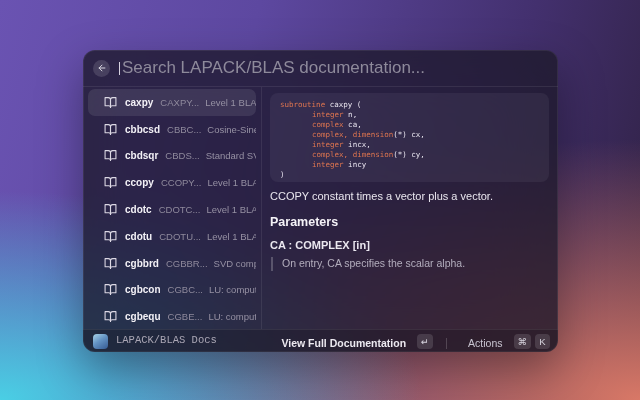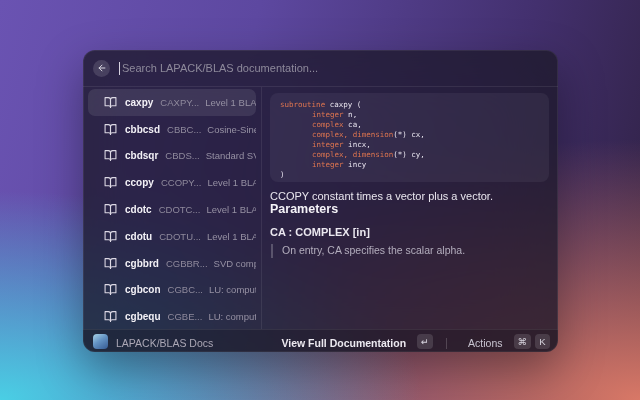--- a/index.html
+++ b/index.html
@@ -27,21 +27,21 @@
   
   .searchbar { height:37px; display:flex; align-items:center; padding:0 10px;
     border-bottom:1px solid rgba(255,255,255,0.08); }
   .back-btn { width:17px; height:17px; border-radius:50%; flex:0 0 auto;
     background:rgba(255,255,255,0.13); border:none; display:flex;
     align-items:center; justify-content:center; margin-right:9px; cursor:pointer; }
   .back-btn svg { width:10px; height:10px; stroke:#d9d6e0; stroke-width:2.4;
     fill:none; stroke-linecap:round; stroke-linejoin:round; }
   .caret { width:1px; height:13px; background:#d6d2e0; margin-right:2px; }
   .search-input { flex:1; background:transparent; border:none; outline:none;
-    color:#ece9f1; font-size:11px; font-family:inherit; }
+    color:#ece9f1; font-size:17px; font-family:inherit; }
   .search-input::placeholder { color:#8e8a9b; opacity:1; }
 
   
   .body { display:flex; height:242px; }
 
   .list { width:179px; flex:0 0 179px; padding:2px 5px 0;
     border-right:1px solid rgba(255,255,255,0.08); overflow:hidden; }
   .row { height:26.8px; display:flex; align-items:center; padding:0 16px;
     border-radius:7px; white-space:nowrap; overflow:hidden; cursor:default; }
   .row.selected { background:var(--selection, rgba(255,255,255,0.09)); }
@@ -56,29 +56,29 @@
   .code { background:rgba(255,255,255,0.055); border-radius:8px;
     padding:7px 10px 6px; height:89px;
     font-family:"DejaVu Sans Mono","Liberation Mono",monospace;
     font-size:7.5px; line-height:10px; color:#eae6f0; }
   .cline { white-space:pre; }
   .cline.indent { padding-left:32px; }
   .seg-keyword { color:var(--code-keyword,#e0764f); }
   .seg-plain { color:#eae6f0; }
 
   .desc { margin-top:8px; font-size:11px; color:#e9e6ee; }
-  .params-heading { font-size:12.5px; font-weight:700; color:#f4f2f7; }
+  .params-heading { margin-top:13px; font-size:12.5px; font-weight:700; color:#f4f2f7; }
   .pname { margin-top:10px; font-size:11px; font-weight:600; color:#ebe8f0; }
   .pdesc { margin-top:6px; margin-left:1px; border-left:2px solid rgba(255,255,255,0.22);
     padding-left:9px; font-size:10.5px; line-height:1.3; color:#b3aebd; }
 
   
   .footer { height:23px; display:flex; align-items:center; padding:0 8px 0 10px;
     border-top:1px solid rgba(255,255,255,0.08); background:rgba(12,10,18,0.25); }
-  .app { display:flex; align-items:flex-end; gap:8px; font-size:10.5px; color:#aba7b5; }
+  .app { display:flex; align-items:flex-start; gap:8px; font-size:10.5px; color:#aba7b5;font-family:Liberation Mono, monospace; }
   .appicon { width:15px; height:15px; border-radius:4px; flex:0 0 auto;
     background:linear-gradient(145deg,#a8d4e8 0%,#6493c4 45%,#355a92 100%); }
   .factions { margin-left:auto; display:flex; align-items:flex-end; gap:11px; font-size:10.5px; }
   .primary { color:#ece9f0; font-weight:600; cursor:pointer; }
   .actions-label { color:#c9c5d1; cursor:pointer;margin-left:8px; }
   .key { min-width:15px; height:15px; padding:0 4px; background:rgba(255,255,255,0.13);
     border-radius:4px; color:#d6d3dd; font-size:9.5px; line-height:15px;
     display:inline-flex; align-items:center; justify-content:center; }
   .fsep { width:1px; height:11px; background:rgba(255,255,255,0.18); margin:0 2px; }
   .keypair { display:flex; gap:4px; }

